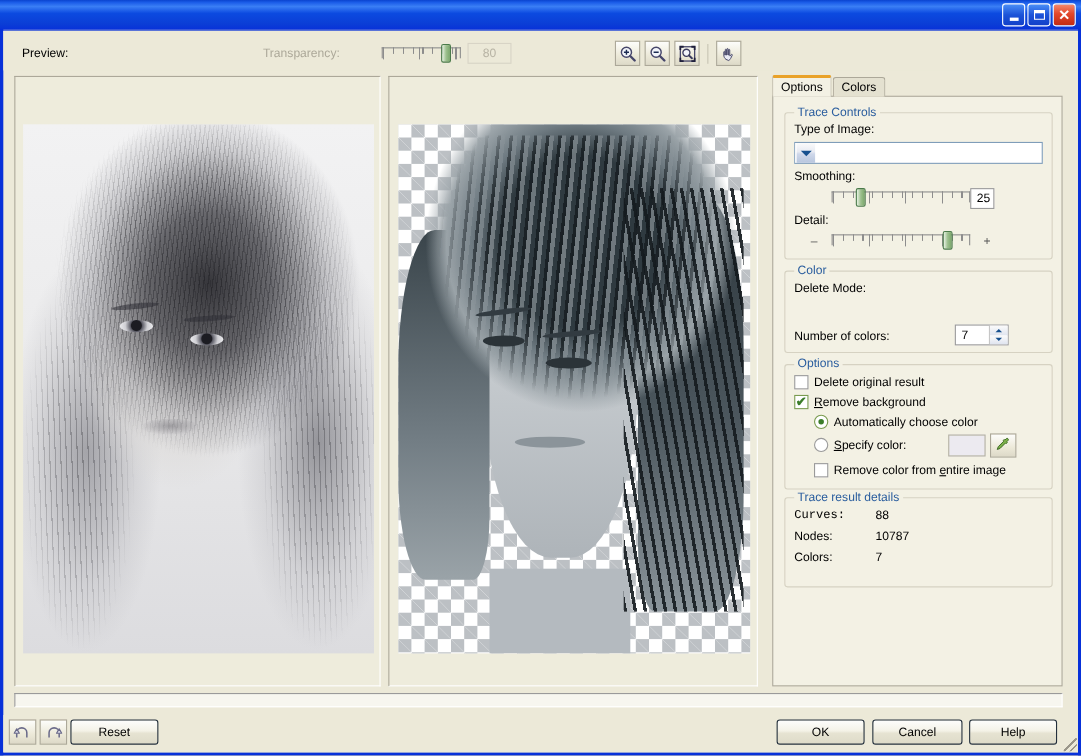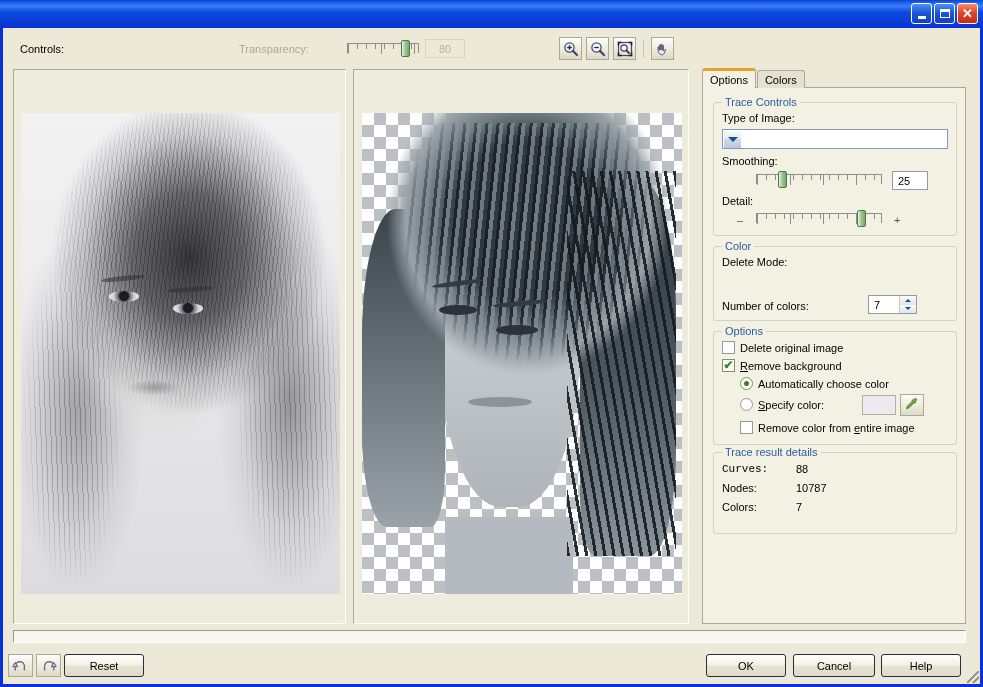--- a/index.html
+++ b/index.html
@@ -338,21 +338,21 @@
         <div class="glyph-max"></div>
       </div>
       <div class="tb-btn tb-close">
         <span class="glyph-close">✕</span>
       </div>
     </div>
   </div>
 
   <div class="toolrow"></div>
 
-  <div class="lbl preview-label">Controls:</div>
+  <div class="lbl preview-label">Preview:</div>
 
 
   <div class="lbl dim transp-label">Transparency:</div>
 
   <div class="slider transp-slider">
     <div class="track"></div>
     <div class="ticks"></div>
     <div class="ticks major"></div>
     <div class="thumb" id="transp-thumb" style="left: calc(80% - 4px);"></div>
   </div>
@@ -444,21 +444,21 @@
         </div>
       </div>
 
       <div class="fld-label" style="left:8px;top:52px;">Smoothing:</div>
       <div class="slider" style="left:42px;top:69px;width:126px;">
         <div class="track"></div>
         <div class="ticks"></div>
         <div class="ticks major"></div>
         <div class="thumb" id="smooth-thumb" style="left: calc(21% - 4px);"></div>
       </div>
-      <div class="numbox" style="left:178px;top:68px;width:36px;">
+      <div class="numbox" style="left:168px;top:68px;width:22px;">
         <span>25</span>
       </div>
 
       <div class="fld-label" style="left:8px;top:92px;">Detail:</div>
       <div class="fld-label" style="left:23px;top:111px;color:#555;">–</div>
       <div class="slider" style="left:42px;top:108px;width:126px;">
         <div class="track"></div>
         <div class="ticks"></div>
         <div class="ticks major"></div>
         <div class="thumb" id="detail-thumb" style="left: calc(83% - 4px);"></div>
@@ -483,21 +483,21 @@
             </div>
         </div>
       </div>
     </div>
 
     <div class="grp" id="grp-options">
       <div class="grp-title">Options</div>
 
       <div class="cb-row" style="left:8px;top:9px;">
         <span class="checkbox plain"></span>
-        <span>Delete original image</span>
+        <span>Delete original result</span>
       </div>
 
       <div class="cb-row" style="left:8px;top:27px;">
         <span class="checkbox">
           <span class="check-mark">✔</span>
         </span>
         <span><span class="u">R</span><span>emove background</span></span>
       </div>
 
       <div class="cb-row" style="left:26px;top:45px;">

